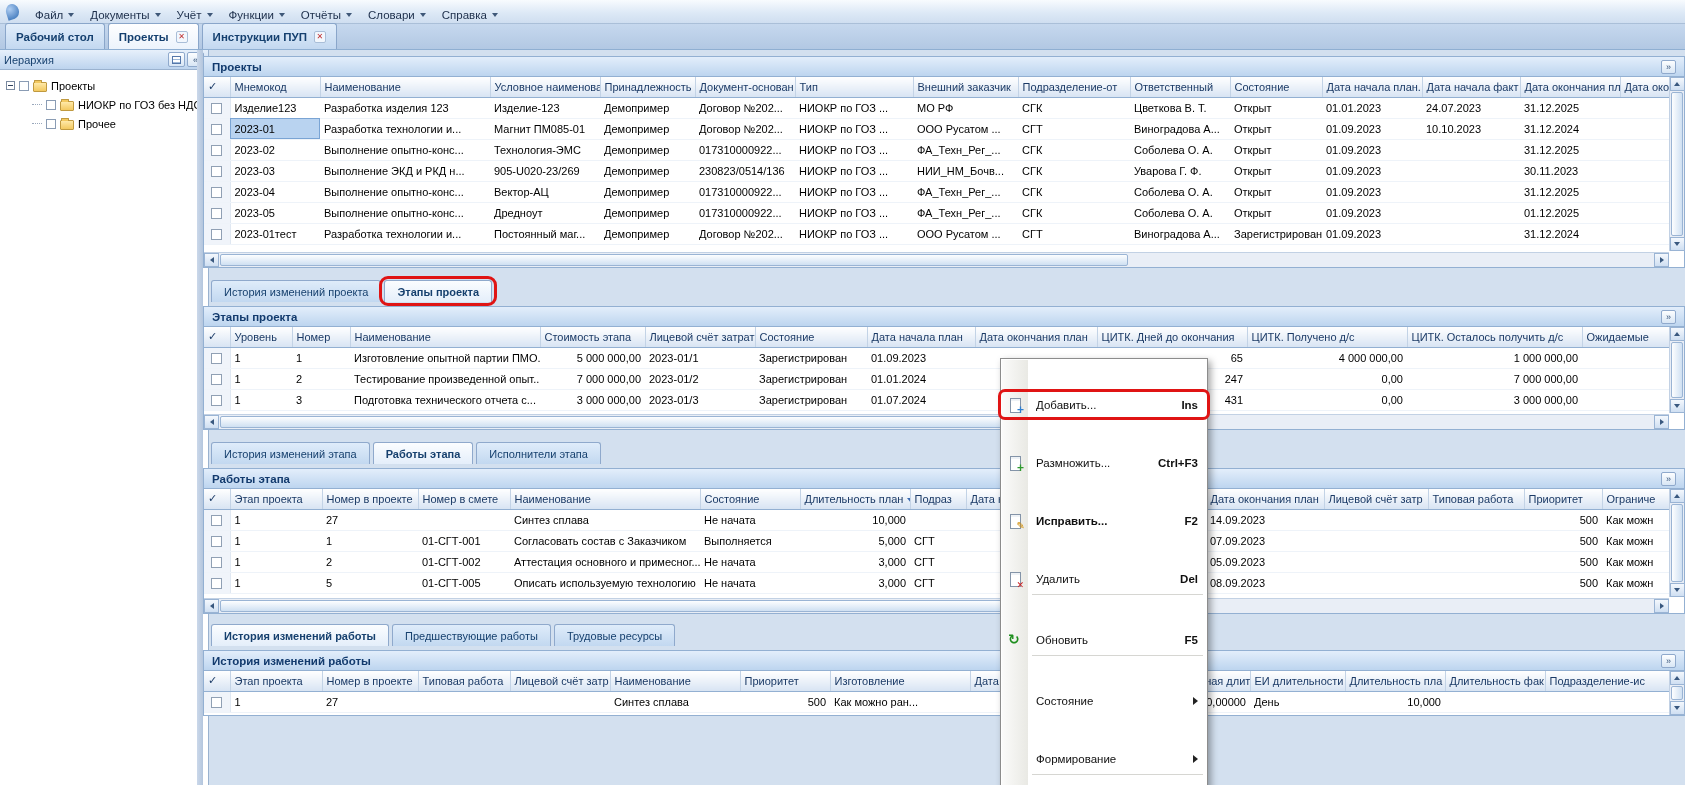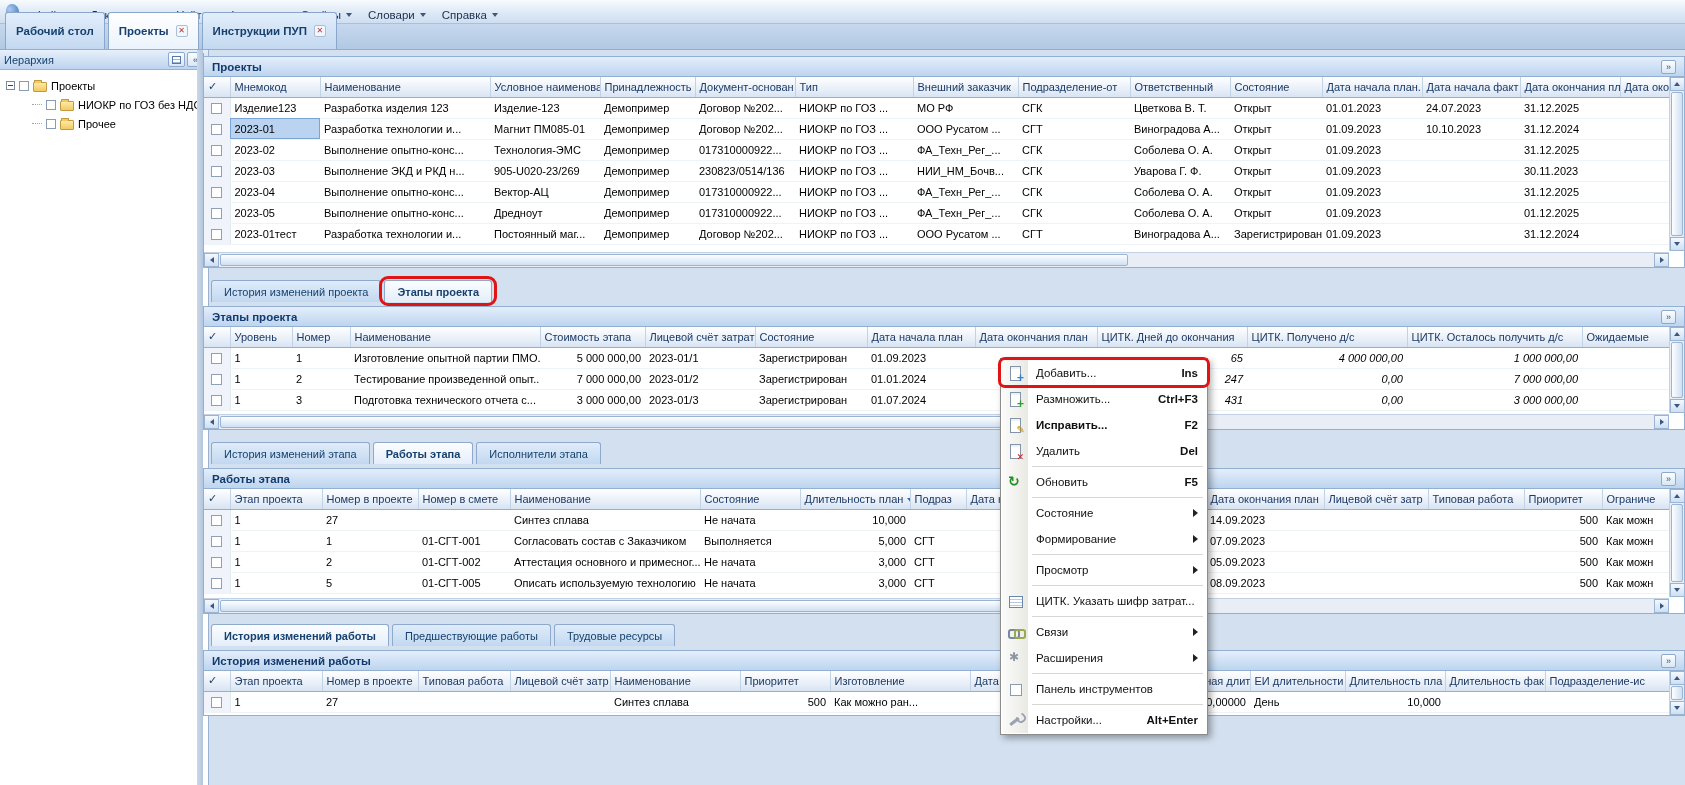--- a/index.html
+++ b/index.html
@@ -8,21 +8,21 @@
 
   
   .menubar { position:absolute; top:0; left:0; right:0; height:24px; background:linear-gradient(#f8fbfe,#dde9f6 55%,#cfdef0); border-bottom:1px solid #aabfd8; display:flex; align-items:center; padding:0 4px; }
   .app-logo { width:13px; height:15px; margin:0 8px 0 2px; background:radial-gradient(circle at 35% 30%,#aecdf2,#2f6cb4); border-radius:60% 60% 60% 0; transform:rotate(-18deg); }
   #menubar-items { display:flex; align-items:flex-start;margin-top:7px; }
   .menu-top-item { display:flex; align-items:center; gap:5px; padding:4px 8px; color:#1c2e4a; font-size:11.5px; border-radius:2px; cursor:default; }
   .caret { width:0; height:0; border-left:3px solid transparent; border-right:3px solid transparent; border-top:4px solid #3f5878; }
 
   
   .tabbar { position:absolute; top:24px; left:0; right:0; height:26px; background:linear-gradient(#c6d8ee,#b2c8e3); border-bottom:1px solid #8fafd2; display:flex; align-items:flex-end; padding-left:5px; gap:3px; }
-  .wtab { display:flex; align-items:center; gap:7px; height:37px; padding:0 10px; border:1px solid #8aa6ca; border-bottom:none; border-radius:3px 3px 0 0; background:linear-gradient(#e2eefb,#c3d8f0); color:#15406f; font-weight:bold; font-size:11.5px; }
+  .wtab { display:flex; align-items:center; gap:7px; height:26px; padding:0 10px; border:1px solid #8aa6ca; border-bottom:none; border-radius:3px 3px 0 0; background:linear-gradient(#e2eefb,#c3d8f0); color:#15406f; font-weight:bold; font-size:11.5px; }
   .wtab.active { background:linear-gradient(#ffffff,#ecf3fc); }
   .wtab .close { width:12px; height:12px; border:1px solid #a9bed8; background:#f2f7fd; color:#c03030; font-size:8px; line-height:10px; text-align:center; border-radius:2px; font-weight:bold; }
 
   
   .sidebar { position:absolute; left:0; top:50px; width:209px; bottom:0; background:#fff; border-right:1px solid #9ab2cf; }
   .sidebar-header { height:20px; background:linear-gradient(#e7f0fb,#bdd4ee); border-bottom:1px solid #9ab2cf; display:flex; align-items:center; padding:0 4px; color:#16406e; }
   .sidebar-title { flex:1; }
   .sb-btn { width:17px; height:15px; border:1px solid #8fa9cc; background:linear-gradient(#fdfeff,#d8e6f5); margin-left:2px; font-size:9px; color:#35537a; display:flex; align-items:center; justify-content:center; border-radius:2px; }
   .ic-mini-grid { display:block; width:9px; height:8px; border:1px solid #5577aa; background:repeating-linear-gradient(180deg,#fff 0 2px,#9db8d8 2px 3px); }
   .tree { padding:6px 2px; }
@@ -46,21 +46,21 @@
   .hdr-btn { margin-left:auto; width:15px; height:14px; border:1px solid #8fa9cc; background:linear-gradient(#fdfeff,#d8e6f5); color:#35537a; font-size:9px; font-weight:normal; display:flex; align-items:center; justify-content:center; border-radius:2px; }
   .table-zone { position:absolute; top:20px; left:0; right:15px; bottom:16px; overflow:hidden; }
   .panel-history .table-zone { bottom:0; }
 
   table.grid { border-collapse:collapse; table-layout:fixed; }
   .grid th { height:20px; background:linear-gradient(#ffffff,#d8e4f3); border-right:1px solid #c3d3e6; border-bottom:1px solid #93b0d2; font-weight:normal; color:#1b3a66; text-align:left; padding:0 4px; overflow:hidden; white-space:nowrap; font-size:11px; }
   .grid td { height:21px; line-height:20px; padding:0 4px; overflow:hidden; white-space:nowrap; border-bottom:1px solid #eef3f9; }
   .grid td.check-cell { background:#f0f4fa; border-right:1px solid #e0e8f2; text-align:center; }
   .row-checkbox { display:inline-block; width:11px; height:11px; border:1px solid #90a0b4; background:#fff; vertical-align:middle; }
   td.selected { background:#b9d3f0; outline:1px solid #7aa4d4; outline-offset:-1px; }
-  td.italic { font-style:italic; }
+  td.italic { }
   .sort-desc { display:inline-block; margin-left:4px; width:0; height:0; border-left:4px solid transparent; border-right:4px solid transparent; border-top:5px solid #3a6ab0; }
 
   
   .hscroll { position:absolute; left:0; right:15px; bottom:0; height:15px; background:#e9eef6; border-top:1px solid #c2d1e4; display:flex; align-items:center; }
   .vscroll { position:absolute; right:0; top:20px; width:15px; bottom:16px; background:#e9eef6; border-left:1px solid #c2d1e4; display:flex; flex-direction:column; align-items:center; }
   .panel-history .vscroll { bottom:0; }
   .scroll-btn { width:15px; height:14px; flex:none; background:linear-gradient(#f4f8fd,#cfdff2); border:1px solid #9ab4d4; display:flex; align-items:center; justify-content:center; }
   .hthumb { height:12px; width:62%; background:linear-gradient(#fdfeff,#cfe0f2); border:1px solid #9ab4d4; border-radius:2px; margin:0 1px; }
   .vthumb { width:12px; flex:1; background:linear-gradient(90deg,#fdfeff,#cfe0f2); border:1px solid #9ab4d4; border-radius:2px; margin:1px 0; }
   .scroll-spacer { flex:1; }
@@ -73,21 +73,21 @@
   
   .subtabs { position:absolute; left:203px; width:1482px; height:26px; display:flex; align-items:flex-end; padding-left:8px; gap:3px; z-index:5; }
   .subtabs-1 { top:276px; } .subtabs-2 { top:438px; } .subtabs-3 { top:620px; }
   .subtab { position:relative; height:22px; display:flex; align-items:center; padding:0 12px; border:1px solid #8fa9cc; border-bottom:none; border-radius:3px 3px 0 0; background:linear-gradient(#dfecfa,#c2d8f0); color:#16406e; font-size:11px; }
   .subtab.active { background:linear-gradient(#fbfdff,#e4eefa); font-weight:bold; }
   .subtab.annotated::after { content:""; position:absolute; left:-6px; right:-6px; top:-5px; bottom:-4px; border:3px solid #e01414; border-radius:9px; pointer-events:none; }
 
   
   .context-menu { position:absolute; left:1000px; top:358px; width:208px; background:#fff; border:1px solid #8c8c8c; box-shadow:3px 3px 7px rgba(0,0,0,.35); z-index:50; padding:1px 1px; }
   .context-menu::before { content:""; position:absolute; left:1px; top:1px; bottom:1px; width:26px; background:linear-gradient(90deg,#fbfbfa,#e9e9e4); }
-  .menu-item { position:relative; height:26px; display:flex; align-items:center; padding:0 8px 0 34px; font-size:11.5px; color:#101010; }
+  .menu-item { position:relative; height:26px; display:flex; align-items:center; padding:0 8px 0 34px; font-size:11.5px; color:#101010;margin-top:32px; }
   .menu-item.bold .mi-label { font-weight:bold; }
   .mi-label { flex:1; white-space:nowrap; overflow:hidden; }
   .mi-shortcut { margin-left:10px; font-weight:bold; }
   .mi-arrow { width:0; height:0; border-top:4px solid transparent; border-bottom:4px solid transparent; border-left:5px solid #222; margin-left:8px; }
   .menu-sep { height:1px; background:#d6d6d2; margin:2px 3px 2px 30px; position:relative; }
   .menu-item.annotated::after { content:""; position:absolute; left:-4px; right:-4px; top:-3px; bottom:-2px; border:3px solid #e01414; border-radius:7px; pointer-events:none; }
 
   
   .mi-icon { position:absolute; left:5px; top:5px; width:16px; height:16px; }
   .ic-page::before { content:""; position:absolute; left:3px; top:1px; width:9px; height:13px; background:#fff; border:1px solid #8494a8; box-shadow:inset 0 2px 0 #eef2f6; }

